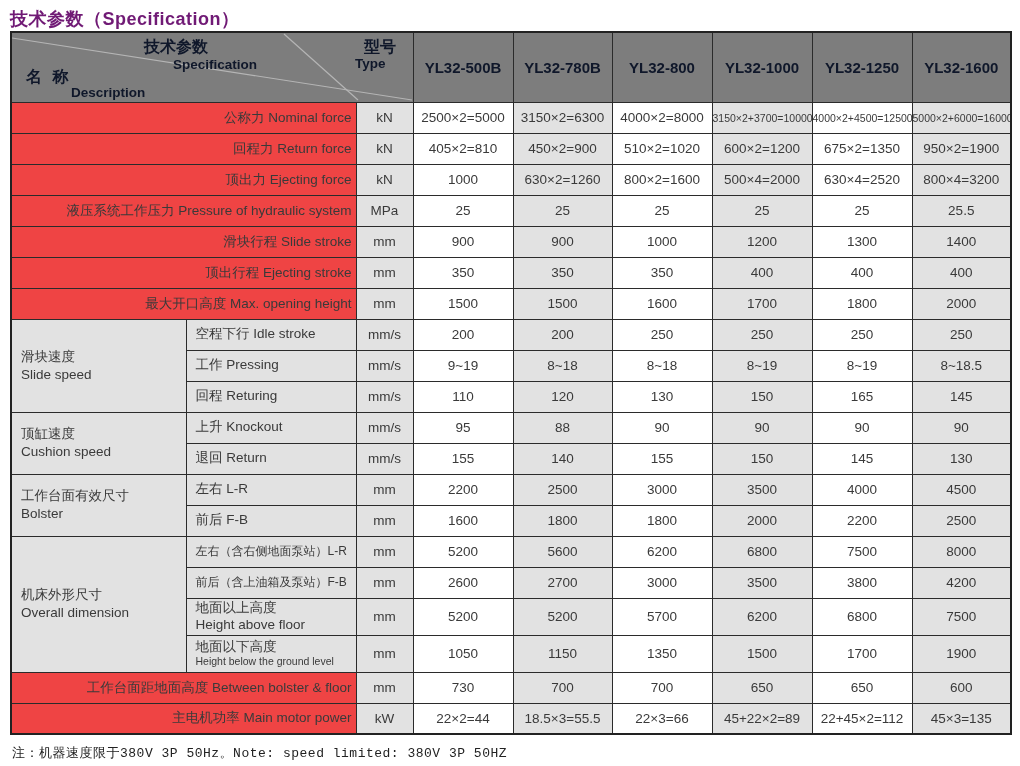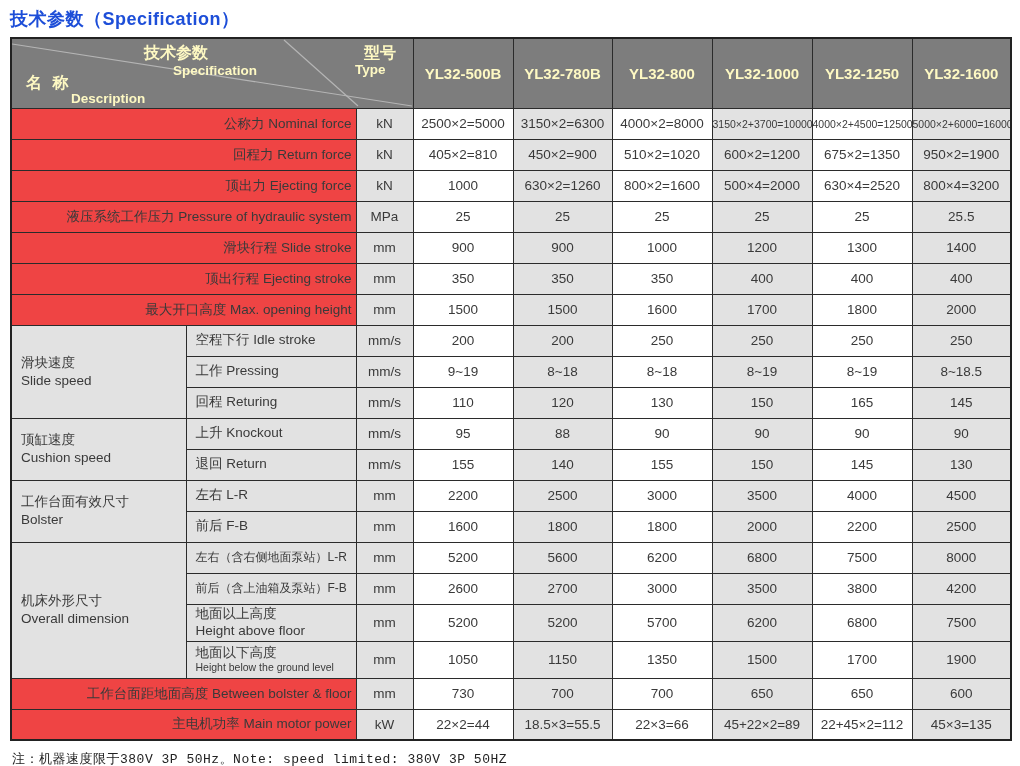--- a/index.html
+++ b/index.html
@@ -1,34 +1,34 @@
 <!DOCTYPE html>
 <html><head>
 <meta charset="utf-8">
 <style>
   * { box-sizing: border-box; margin: 0; padding: 0; }
   html, body { width: 1020px; height: 766px; background: #ffffff; }
   body { font-family: "Liberation Sans", "DejaVu Sans", sans-serif; }
 
   .page-title {
-    font-size: 18px; font-weight: bold; color: #1d4ed8;
-    padding: 7px 0 6px 10px; letter-spacing: 0.5px; border-radius: 14px;
+    font-size: 18px; font-weight: bold; color: #701a75;
+    padding: 7px 0 0 10px; letter-spacing: 0.5px; border-radius: 14px;
   }
 
   table.spec {
     border-collapse: collapse; table-layout: fixed;
     width: 1000px; margin-left: 10px;
     border: 2px solid #222222;
   }
   table.spec th, table.spec td {
     border: 1px solid #2b2b2b; overflow: hidden;
   }
 
   thead th {
-    background: #7d7d7d; color: #fef9c3; font-weight: bold;
+    background: #7d7d7d; color: #0f172a; font-weight: bold;
     font-size: 15px; height: 70px; text-align: center;
   }
   th.corner { position: relative; padding: 0; }
   th.corner svg { position: absolute; left: 0; top: 0; }
   th.corner .c { position: absolute; white-space: nowrap; line-height: 1; }
   .pos-param-zh { left: 132px; top: 6px;  font-size: 16px; }
   .pos-param-en { left: 161px; top: 25px; font-size: 13.5px; }
   .pos-name-zh  { left: 14px;  top: 36px; font-size: 16px; letter-spacing: 3px; }
   .pos-name-en  { left: 14px;  top: 53px; font-size: 13.5px; padding-left: 45px; }
   .pos-type-zh  { left: 352px; top: 6px;  font-size: 16px; }

